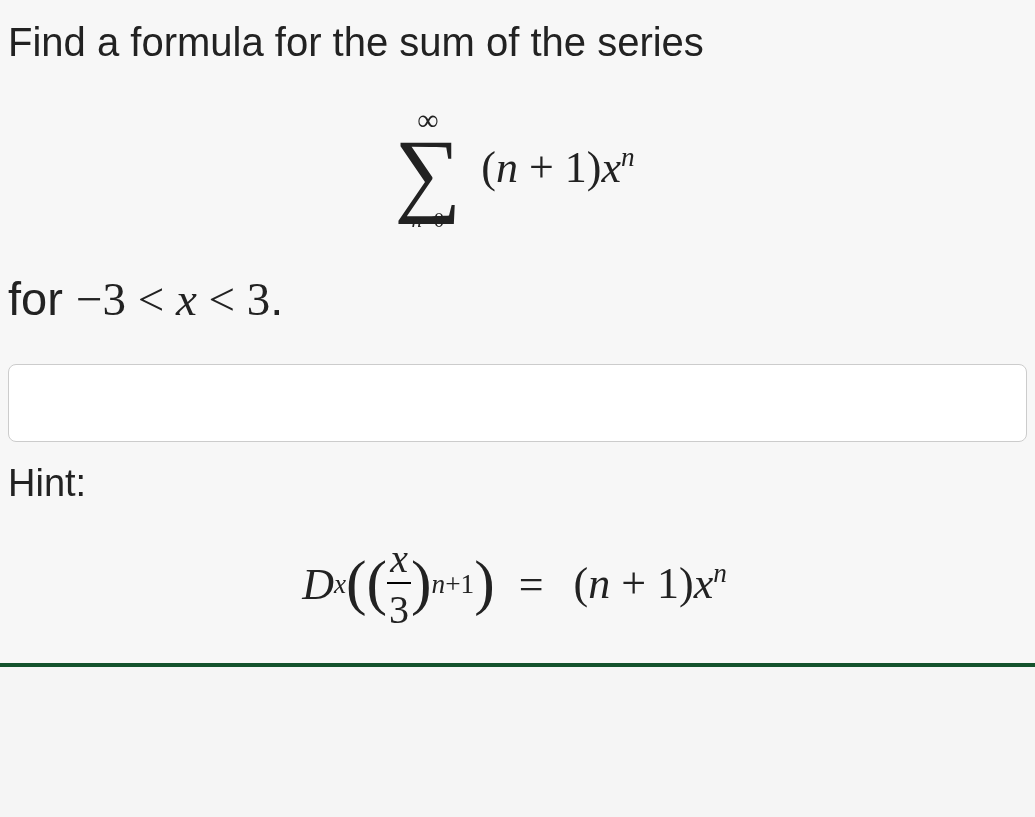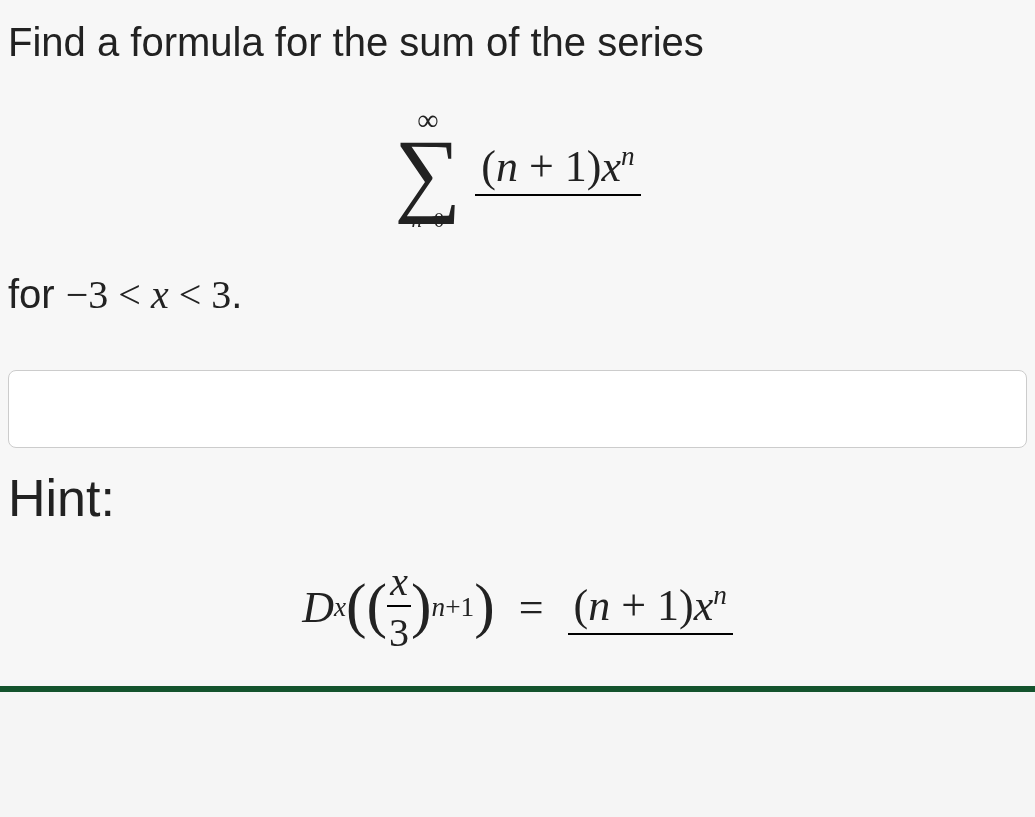--- a/index.html
+++ b/index.html
@@ -11,21 +11,21 @@
       width: 1035px;
       height: 817px;
       background: #f5f5f5;
       font-family: Arial, Helvetica, sans-serif;
       color: #222;
       overflow: hidden;
     }
     .page {
       padding: 20px 8px 30px 8px;
       background: #f7f7f7;
-      border-bottom: 6px solid #14532d;
+      border-bottom: 4px solid #14532d;
     }
     .prompt-text {
       font-size: 40px;
       font-weight: 400;
       margin-bottom: 40px;
     }
     .math-display {
       display: flex;
       justify-content: center;
       margin: 30px 0 40px 0;
@@ -52,21 +52,21 @@
       font-weight: 400;
     }
     .sigma-bottom {
       font-size: 21px;
       line-height: 1;
       font-style: italic;
       font-family: Liberation Serif, serif;
     }
     .fraction {
       display: inline-flex;
-      flex-direction: column;
+      flex-direction: row;
       align-items: flex-start;
       vertical-align: middle;
     }
     .frac-num {
       padding: 0 6px 2px 6px;
       white-space: nowrap;
     }
     .frac-line {
       width: 100%;
       border-top: 2px solid #000;
@@ -84,40 +84,40 @@
     .sub {
       font-size: 0.62em;
       vertical-align: sub;
       font-style: italic;
       position: relative;
     }
     .ital {
       font-style: italic;
     }
     .for-line {
-      font-size: 40px;
+      font-size: 47px;
       margin-top: 20px;
-      margin-bottom: 52px;
+      margin-bottom: 38px;
     }
     .for-line .math-inline {
       font-family: 'Times New Roman', serif;
     }
     .answer-input {
       width: 100%;
       height: 78px;
       border: 1px solid #ccc;
       border-radius: 8px;
       background: #fff;
       font-size: 28px;
       padding: 0 16px;
       margin-bottom: 20px;
       outline: none;
     }
     .hint-label {
-      font-size: 52px;
+      font-size: 38px;
       margin-bottom: 30px;
     }
     .hint-math {
       display: flex;
       justify-content: center;
       font-family: 'Times New Roman', serif;
       font-size: 44px;
     }
     .hint-left {
       display: flex;

